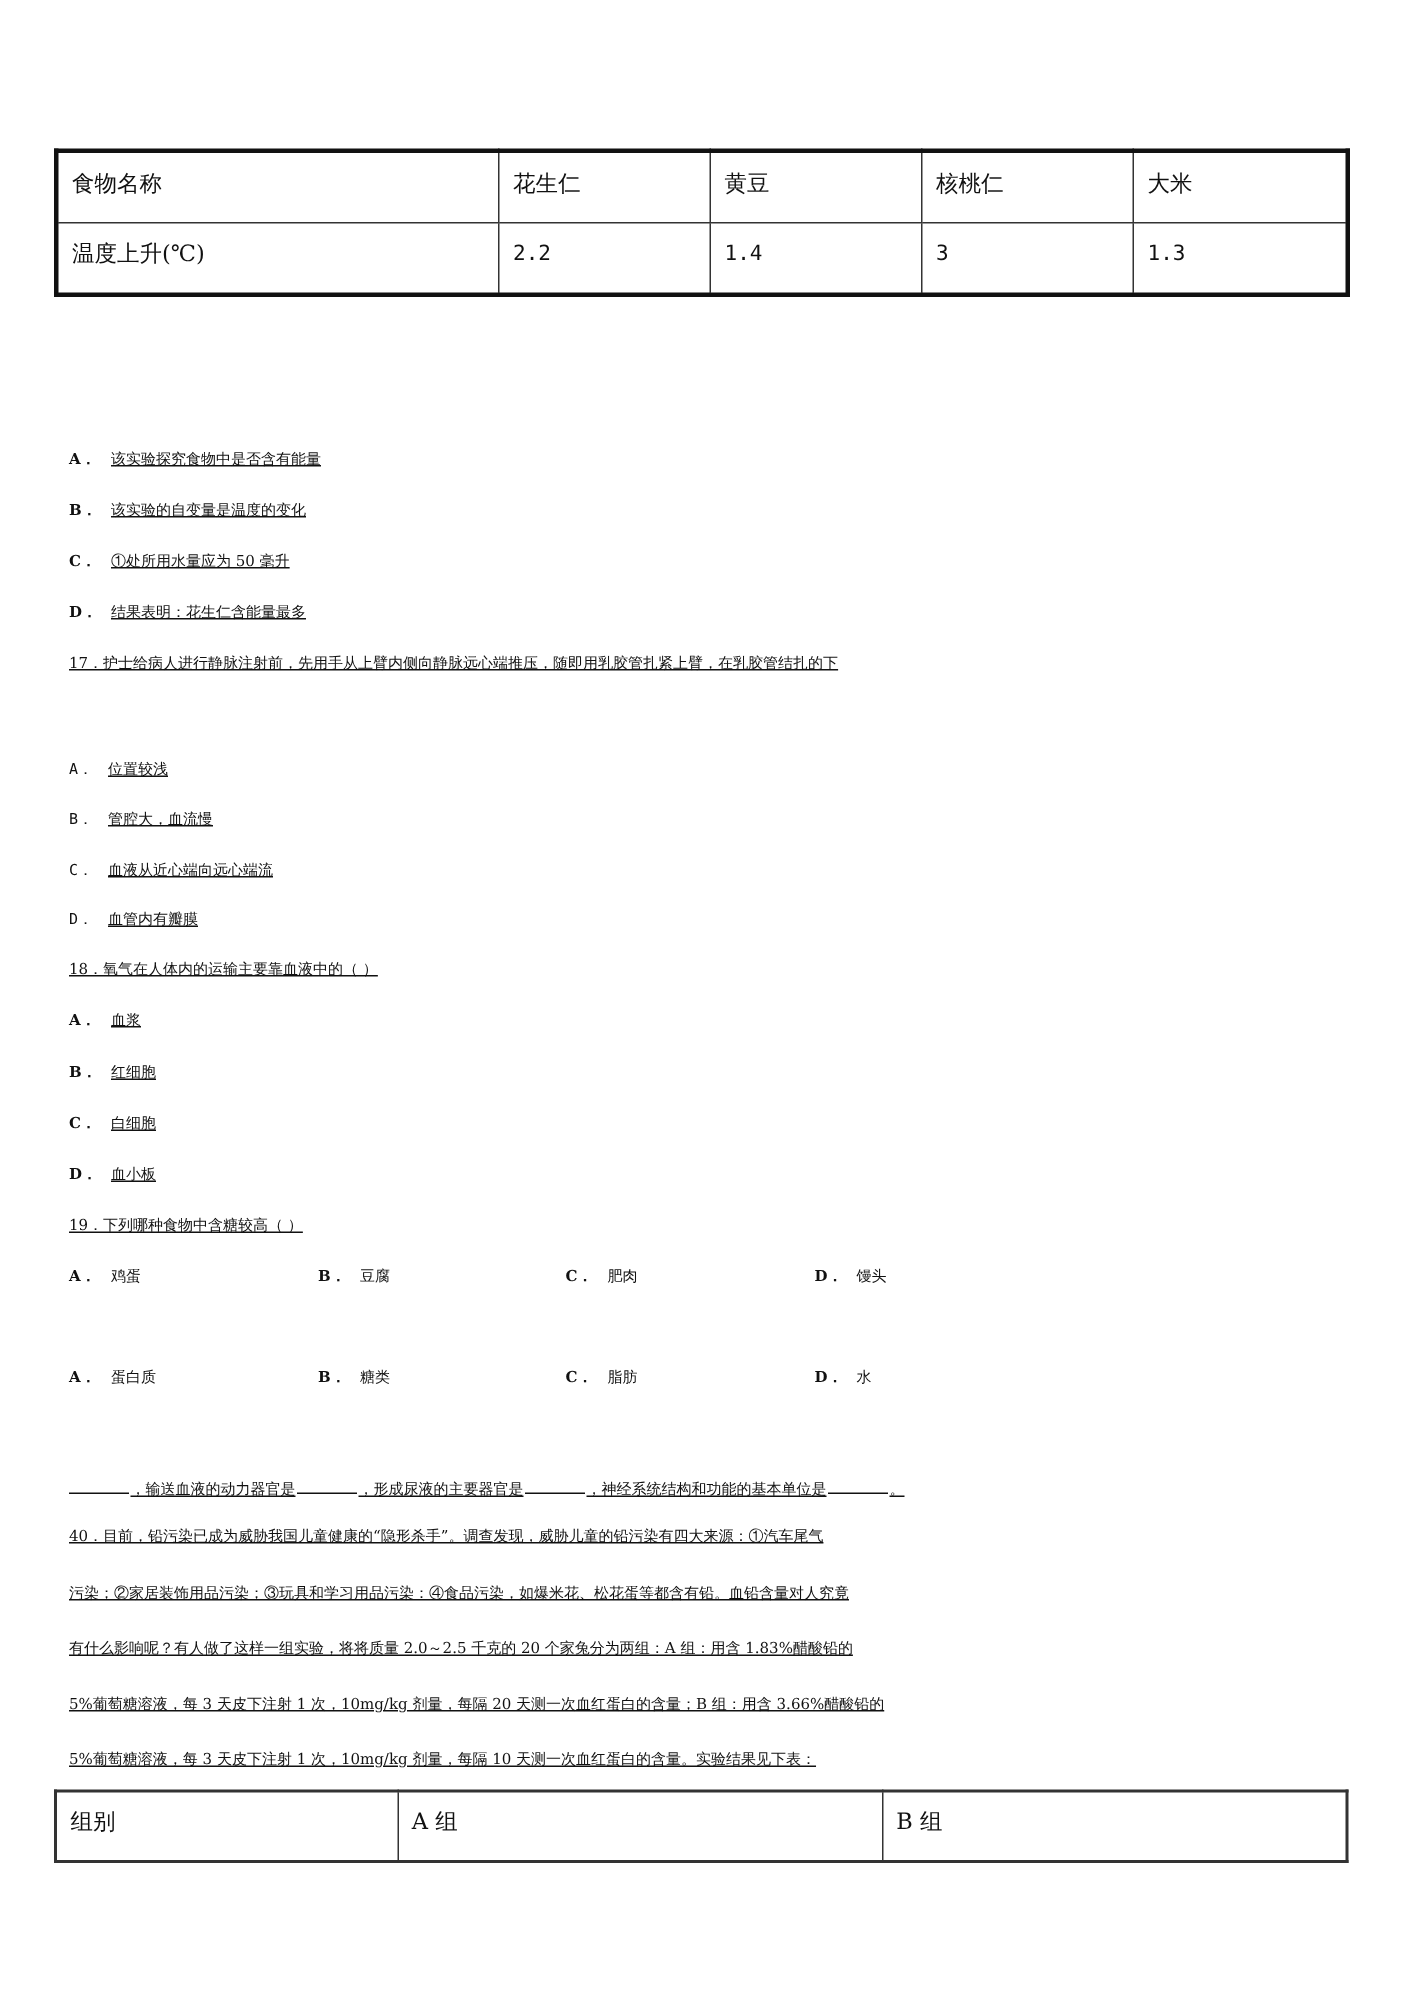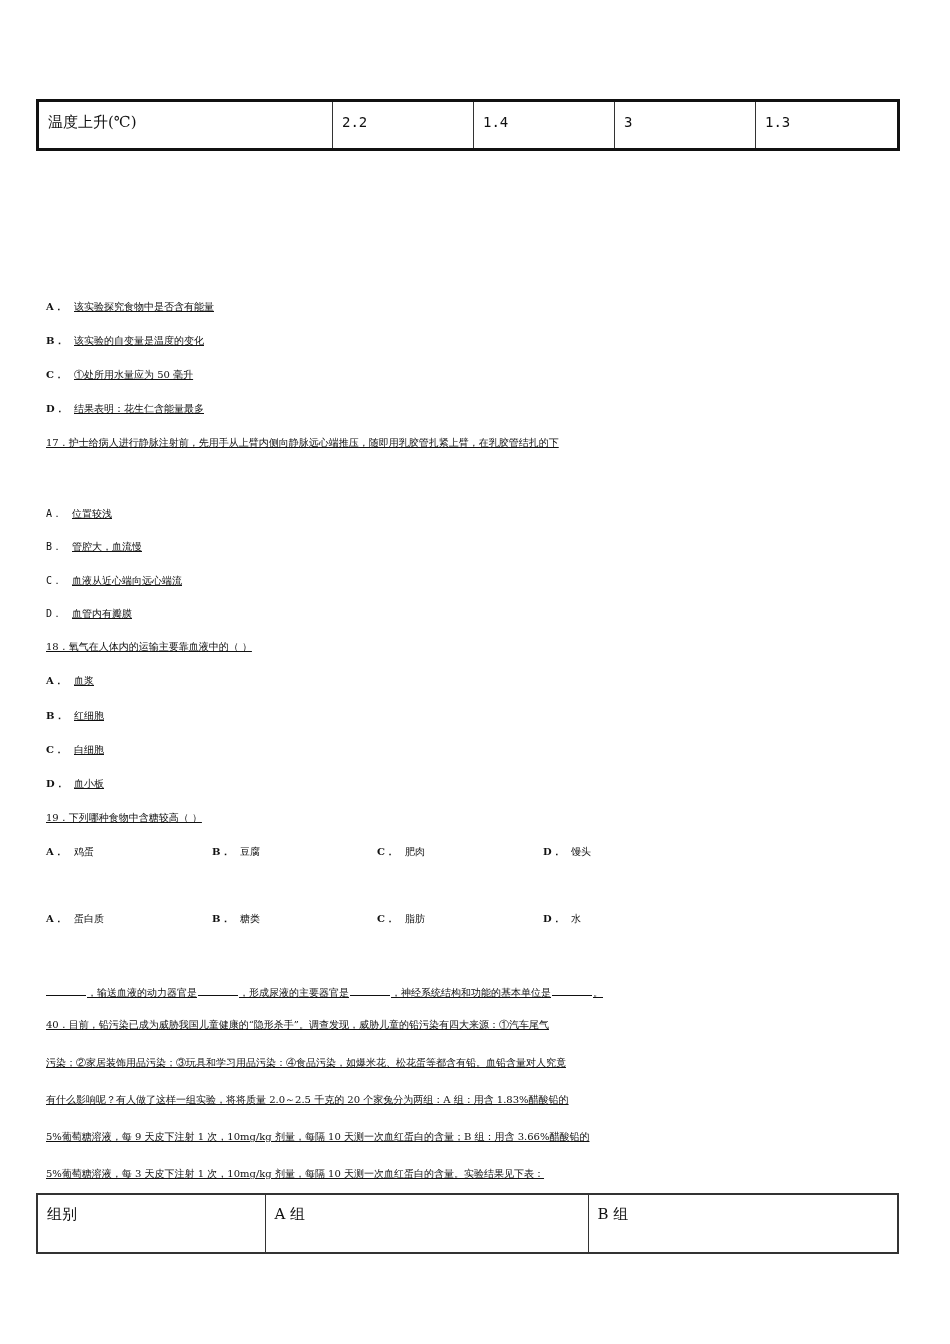--- a/index.html
+++ b/index.html
@@ -84,21 +84,21 @@
       left: 36px;
       top: 1193px;
       width: 861px;
       border-collapse: collapse;
       border: 2px solid #333;
       table-layout: fixed;
     }
     table.group td {
       border: 1px solid #333;
       height: 45px;
-      padding: 0 0 12px 9px;
+      padding: 0 0 0 9px;
       vertical-align: top;
       font-size: 15px;
       line-height: 38px;
     }
     table.group col.g0 { width: 228px; }
     table.group col.g1 { width: 323px; }
     table.group col.g2 { width: 310px; }
   </style>
 </head>
 <body>
@@ -107,20 +107,27 @@
 
   <table class="food">
     <colgroup>
       <col class="c0">
         <col class="c1">
         <col class="c2">
         <col class="c3">
         <col class="c4">
     </colgroup>
     <tbody>
+        <tr>
+      <td>食物名称</td>
+      <td>花生仁</td>
+      <td>黄豆</td>
+      <td>核桃仁</td>
+      <td>大米</td>
+    </tr>
     <tr>
       <td>温度上升(℃)</td>
       <td class="num">2.2</td>
       <td class="num">1.4</td>
       <td class="num">3</td>
       <td class="num">1.3</td>
     </tr>
   </tbody>
     </table>
 
@@ -180,21 +187,21 @@
     <span class="cell" style="left:497px"><span class="opt-label">D．</span><span>水</span></span>
   </div>
 
   <div class="line" style="top:981px; left:46px">
     <span class="blank" style="margin-left:0"></span><span>，输送血液的动力器官是</span><span class="blank"></span><span>，形成尿液的主要器官是</span><span class="blank"></span><span>，神经系统结构和功能的基本单位是</span><span class="blank"></span><span>。</span>
   </div>
 
   <div class="line" style="top:1015px">40．目前，铅污染已成为威胁我国儿童健康的“隐形杀手”。调查发现，威胁儿童的铅污染有四大来源：①汽车尾气</div>
   <div class="line" style="top:1053px">污染；②家居装饰用品污染；③玩具和学习用品污染：④食品污染，如爆米花、松花蛋等都含有铅。血铅含量对人究竟</div>
   <div class="line" style="top:1090px">有什么影响呢？有人做了这样一组实验，将将质量 2.0～2.5 千克的 20 个家兔分为两组：A 组：用含 1.83%醋酸铅的</div>
-  <div class="line" style="top:1127px">5%葡萄糖溶液，每 9 天皮下注射 1 次，10mg/kg 剂量，每隔 10 天测一次血红蛋白的含量；B 组：用含 3.66%醋酸铅的</div>
+  <div class="line" style="top:1127px">5%葡萄糖溶液，每 3 天皮下注射 1 次，10mg/kg 剂量，每隔 20 天测一次血红蛋白的含量；B 组：用含 3.66%醋酸铅的</div>
   <div class="line" style="top:1164px">5%葡萄糖溶液，每 3 天皮下注射 1 次，10mg/kg 剂量，每隔 10 天测一次血红蛋白的含量。实验结果见下表：</div>
 
   <table class="group">
     <colgroup>
         <col class="g0">
         <col class="g1">
         <col class="g2">
       </colgroup>
     <tbody>
         <tr>

